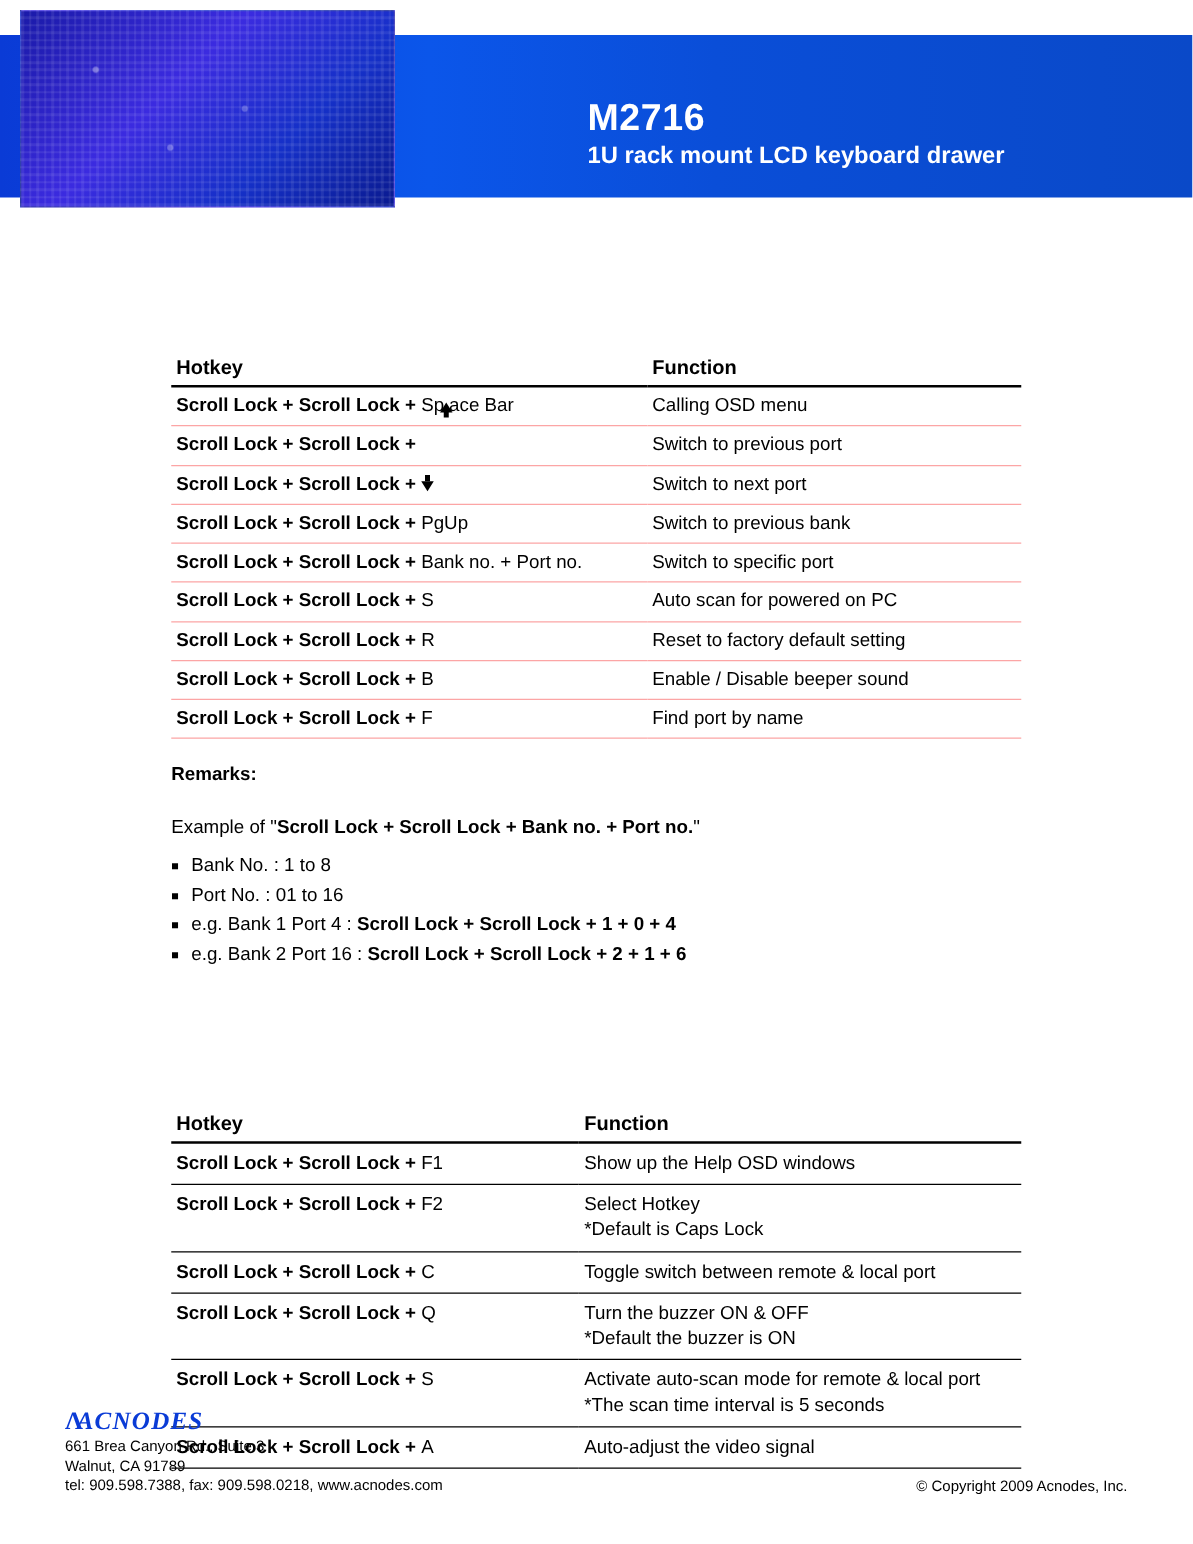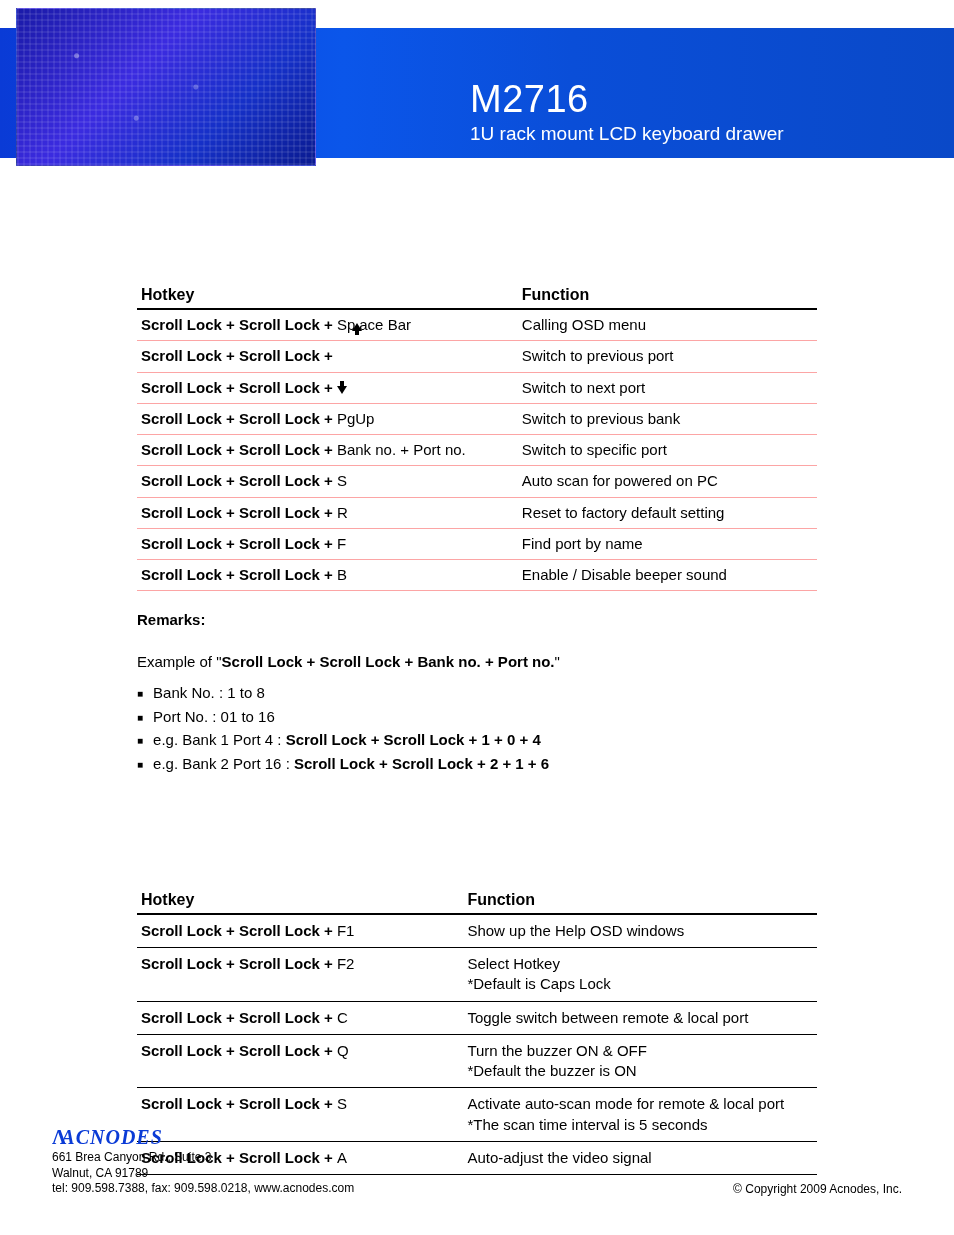--- a/index.html
+++ b/index.html
@@ -39,27 +39,27 @@
       linear-gradient(135deg, #1a1aa8 0%, #3b2be0 40%, #1530c8 70%, #0a1a90 100%);
     border: 1px solid rgba(255,255,255,0.15);
   }
   .banner-title {
     position: absolute;
     left: 470px;
     top: 78px;
     color: #fff;
   }
   .banner-title .model {
-    font-size: 38px;
-    font-weight: 400;
+    font-size: 30px;
+    font-weight: 700;
     letter-spacing: 0.5px;
   }
   .banner-title .sub {
     font-size: 19px;
-    font-weight: 400;
+    font-weight: 700;
     margin-top: 2px;
   }
 
   .content {
     padding: 0 60px;
   }
 
   .tbl {
     width: 680px;
     margin: 110px auto 0 auto;
@@ -225,26 +225,26 @@
         </tr>
         <tr>
           <td class="hk"><span class="hk-prefix">Scroll Lock  +  Scroll Lock  +   </span><span class="hk-key">S</span></td>
           <td class="fn">Auto scan for powered on PC</td>
         </tr>
         <tr>
           <td class="hk"><span class="hk-prefix">Scroll Lock  +  Scroll Lock  +   </span><span class="hk-key">R</span></td>
           <td class="fn">Reset to factory default setting</td>
         </tr>
         <tr>
+          <td class="hk"><span class="hk-prefix">Scroll Lock  +  Scroll Lock  +   </span><span class="hk-key">B</span></td>
+          <td class="fn">Enable / Disable beeper sound</td>
+        </tr>
+        <tr>
           <td class="hk"><span class="hk-prefix">Scroll Lock  +  Scroll Lock  +   </span><span class="hk-key">F</span></td>
           <td class="fn">Find port by name</td>
-        </tr>
-        <tr>
-          <td class="hk"><span class="hk-prefix">Scroll Lock  +  Scroll Lock  +   </span><span class="hk-key">B</span></td>
-          <td class="fn">Enable / Disable beeper sound</td>
         </tr>
       </tbody>
   </table>
 
   <div class="remarks">
     <div class="rtitle">Remarks:</div>
     <div>
       <span>Example of "</span><span class="b">Scroll Lock  +  Scroll Lock  +   Bank no.  +  Port no.</span><span>"</span>
     </div>
     <ul id="remarks-list">

